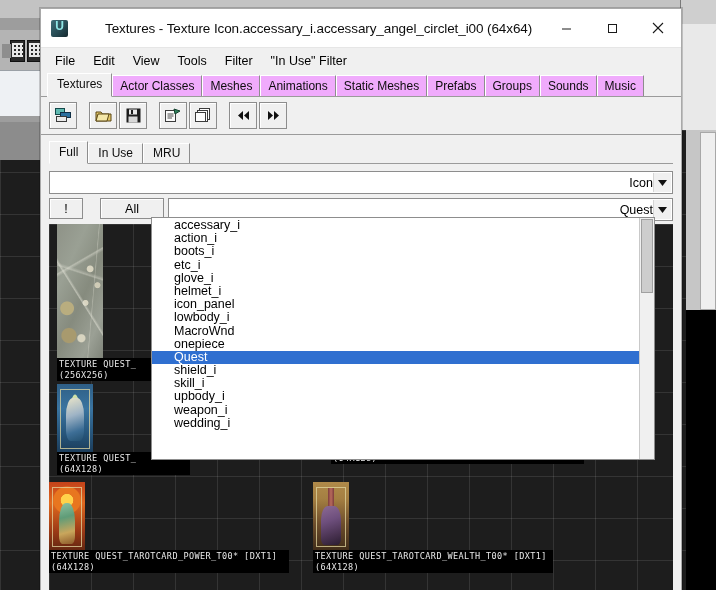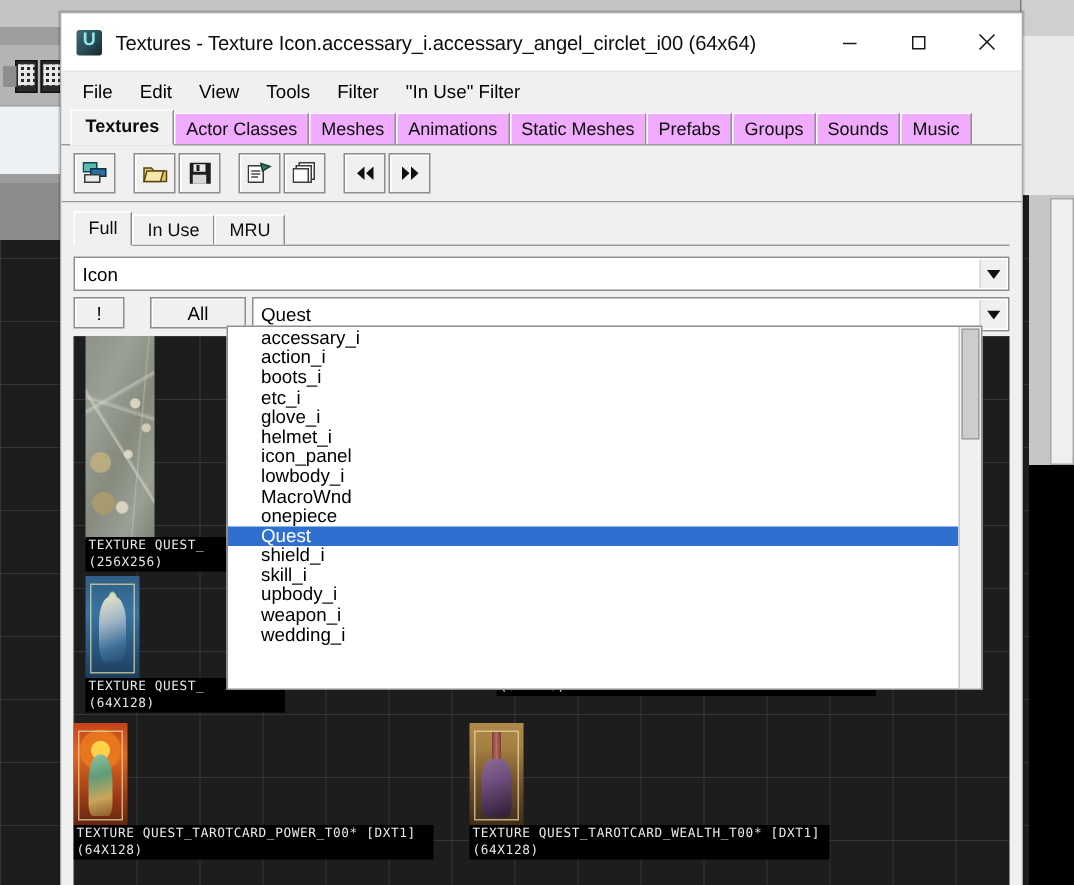--- a/index.html
+++ b/index.html
@@ -63,20 +63,21 @@
     background: linear-gradient(135deg, #3f6d78 0%, #254851 60%, #16282e 100%);
     border-radius: 2px; position: relative; overflow: hidden;
   }
   .app-icon::before {
     content: "U"; position: absolute; left: 0; right: 0; top: -1px;
     text-align: center; font: bold 12px "Liberation Sans", sans-serif; color: #8fe6e6;
   }
   .title-text {
     font-size: 13.5px; color: #0d0d0d; white-space: nowrap; overflow: hidden;
     letter-spacing: -0.1px;
+    margin-left: 28px;
   }
   .title-btns { margin-left: auto; display: flex; height: 38px; }
   .title-btn {
     width: 46px; height: 38px; display: flex; align-items: center; justify-content: center;
     font-size: 13px; color: #1a1a1a; background: transparent;
   }
   .title-btn svg { display: block; }
 
   .menubar {
     height: 25px; flex: 0 0 25px; background: #f0f0f0;
@@ -92,21 +93,21 @@
     display: flex; align-items: flex-end; padding-left: 6px;
     border-bottom: 1px solid #9b9b9b; position: relative;
   }
   .tab {
     font-size: 12px; color: #0d0d0d; height: 20px; line-height: 20px;
     padding: 0 7px; background: #f0abfc;
     border-left: 1px solid #ffffff; border-right: 1px solid #8d8d8d;
     border-top: 1px solid #ffffff; white-space: nowrap;
   }
   .tab.active {
-    background: #f0f0f0; height: 22px; line-height: 21px; font-weight: bold;
+    background: #f0f0f0; height: 22px; line-height: 21px; font-weight: normal;
     border-bottom: 1px solid #f0f0f0; position: relative; z-index: 3;
     margin-bottom: -1px; padding: 0 9px;
   }
 
   
   .toolbar {
     flex: 0 0 37px; height: 37px; background: #f0f0f0;
     display: flex; align-items: center; padding-left: 8px;
     border-bottom: 1px solid #9b9b9b;
   }
@@ -126,21 +127,21 @@
   .subtabrow { display: flex; align-items: flex-end; height: 22px; border-bottom: 1px solid #9b9b9b;
                position: relative; }
   .subtab {
     font-size: 12px; color: #0d0d0d; height: 19px; line-height: 19px; padding: 0 9px;
     border-left: 1px solid #fff; border-right: 1px solid #8d8d8d; border-top: 1px solid #fff;
     background: #f0f0f0; white-space: nowrap;
   }
   .subtab.active { height: 21px; line-height: 20px; border-bottom: 1px solid #f0f0f0;
                    margin-bottom: -1px; z-index: 3; position: relative; }
 
-  .filters { padding-top: 7px; }
+  .filters { padding-top: 7px; text-align: right; }
   .combo {
     height: 21px; background: #fff; border: 1px solid #8d8d8d;
     display: flex; align-items: center; position: relative;
   }
   .combo .val { font-size: 12.5px; color: #000; padding-left: 5px; flex: 1 1 auto; }
   .combo .arrow {
     width: 17px; height: 19px; background: #f0f0f0; border-left: 1px solid #d5d5d5;
     display: flex; align-items: center; justify-content: center; margin-right: 1px;
   }
   .row2 { display: flex; margin-top: 4px; height: 21px; }

